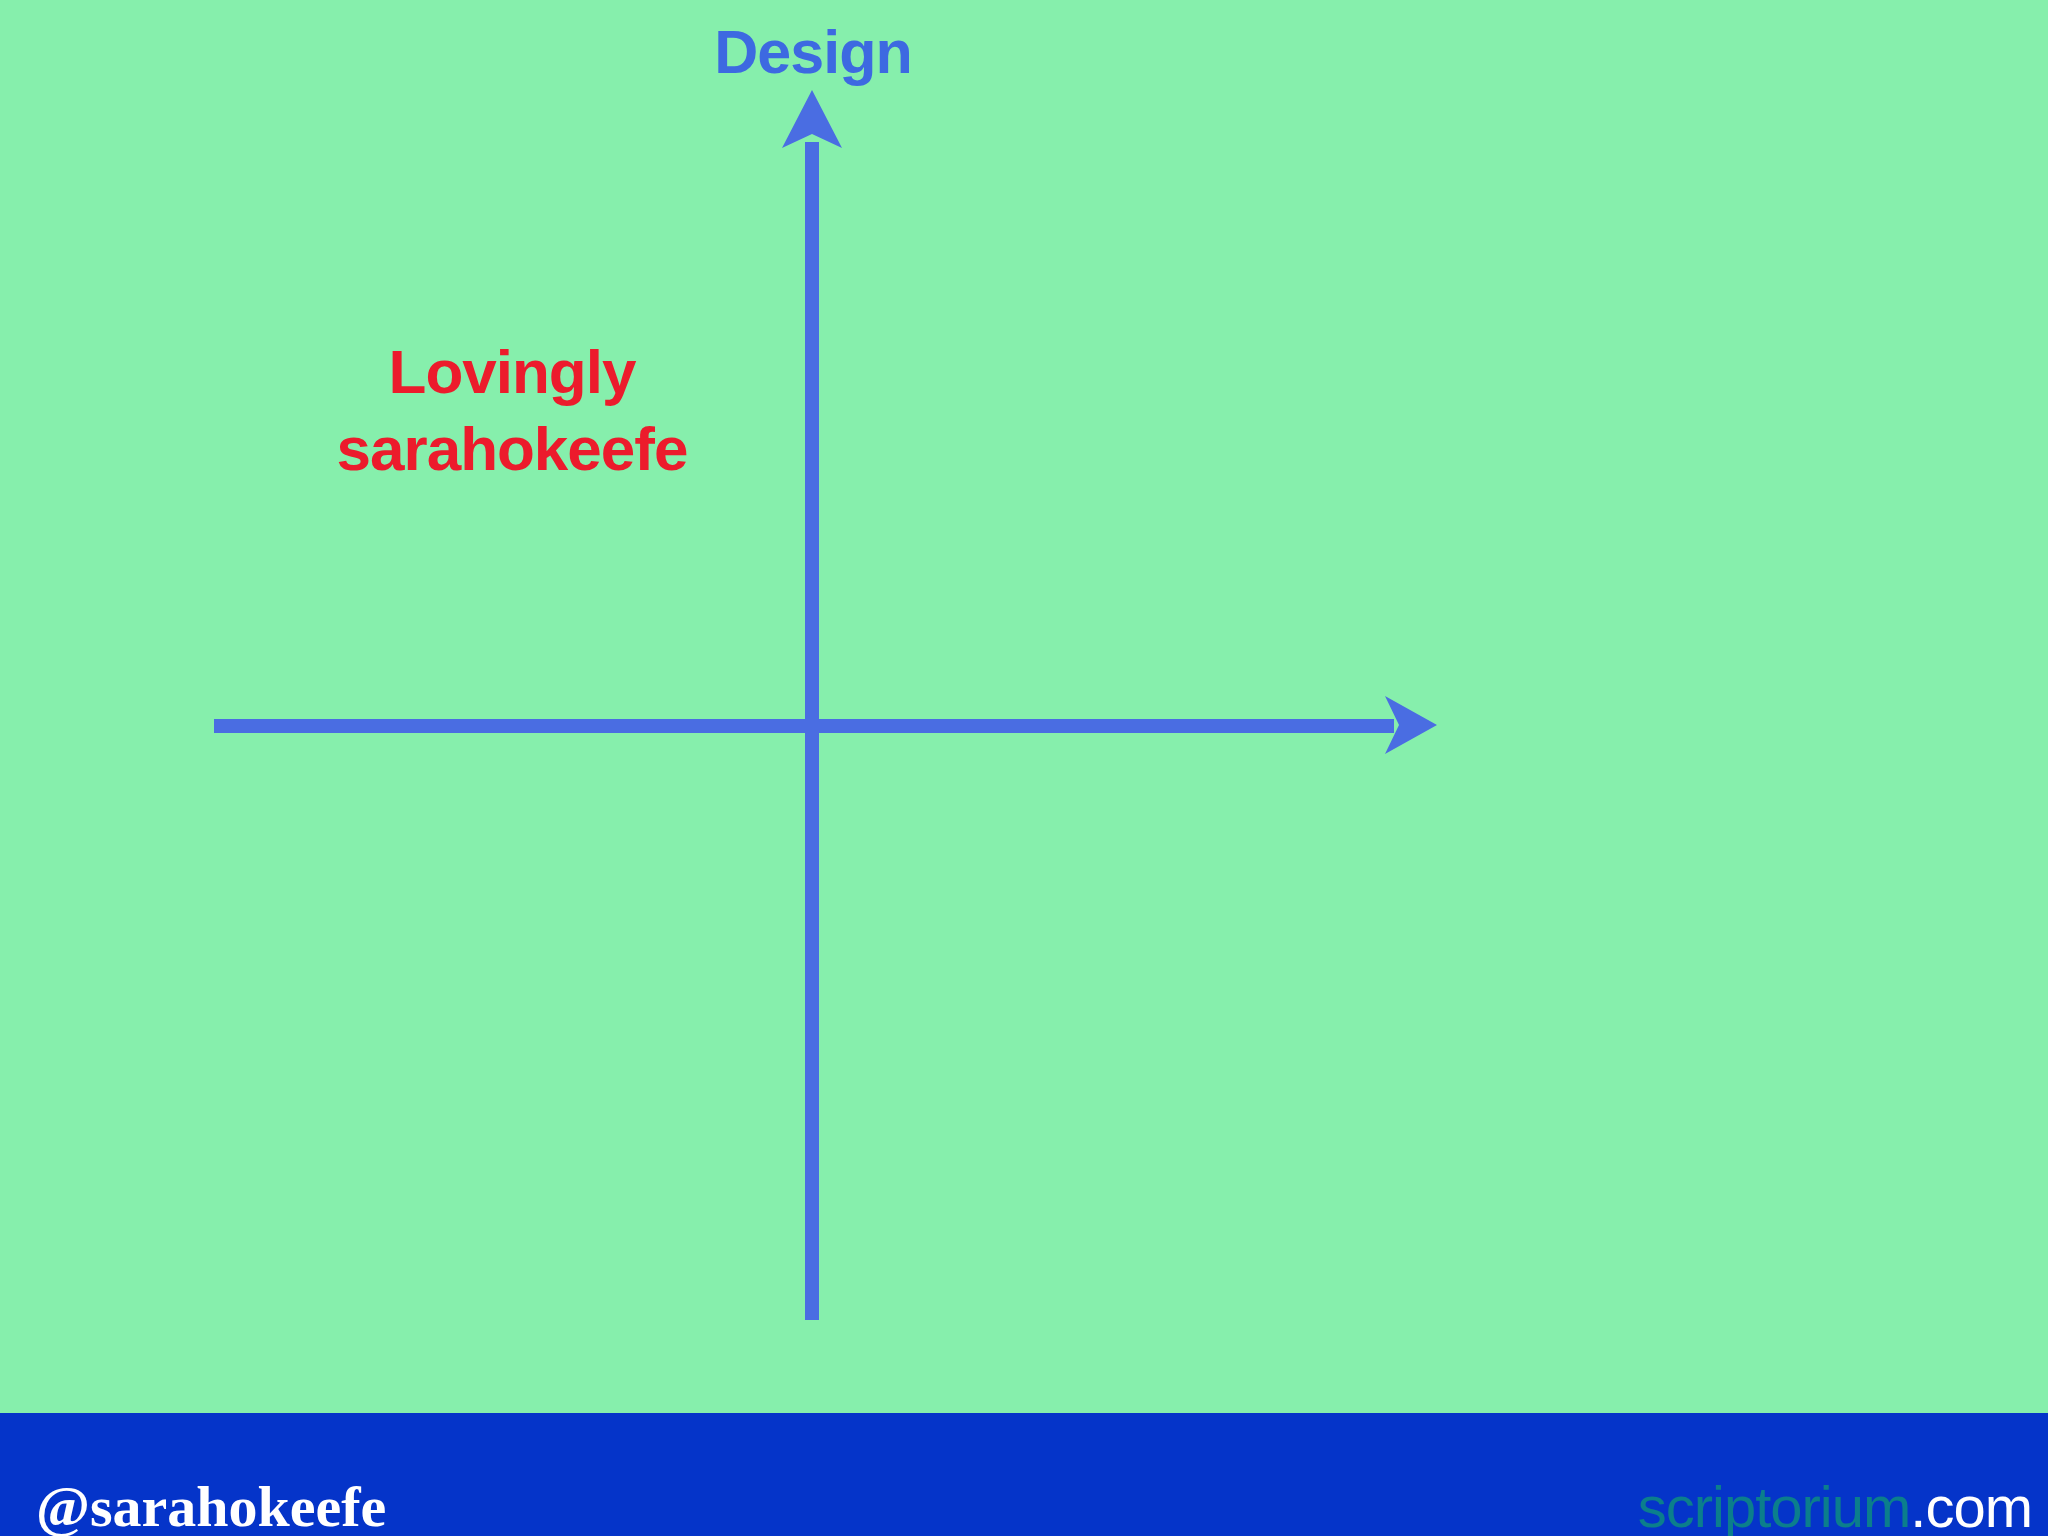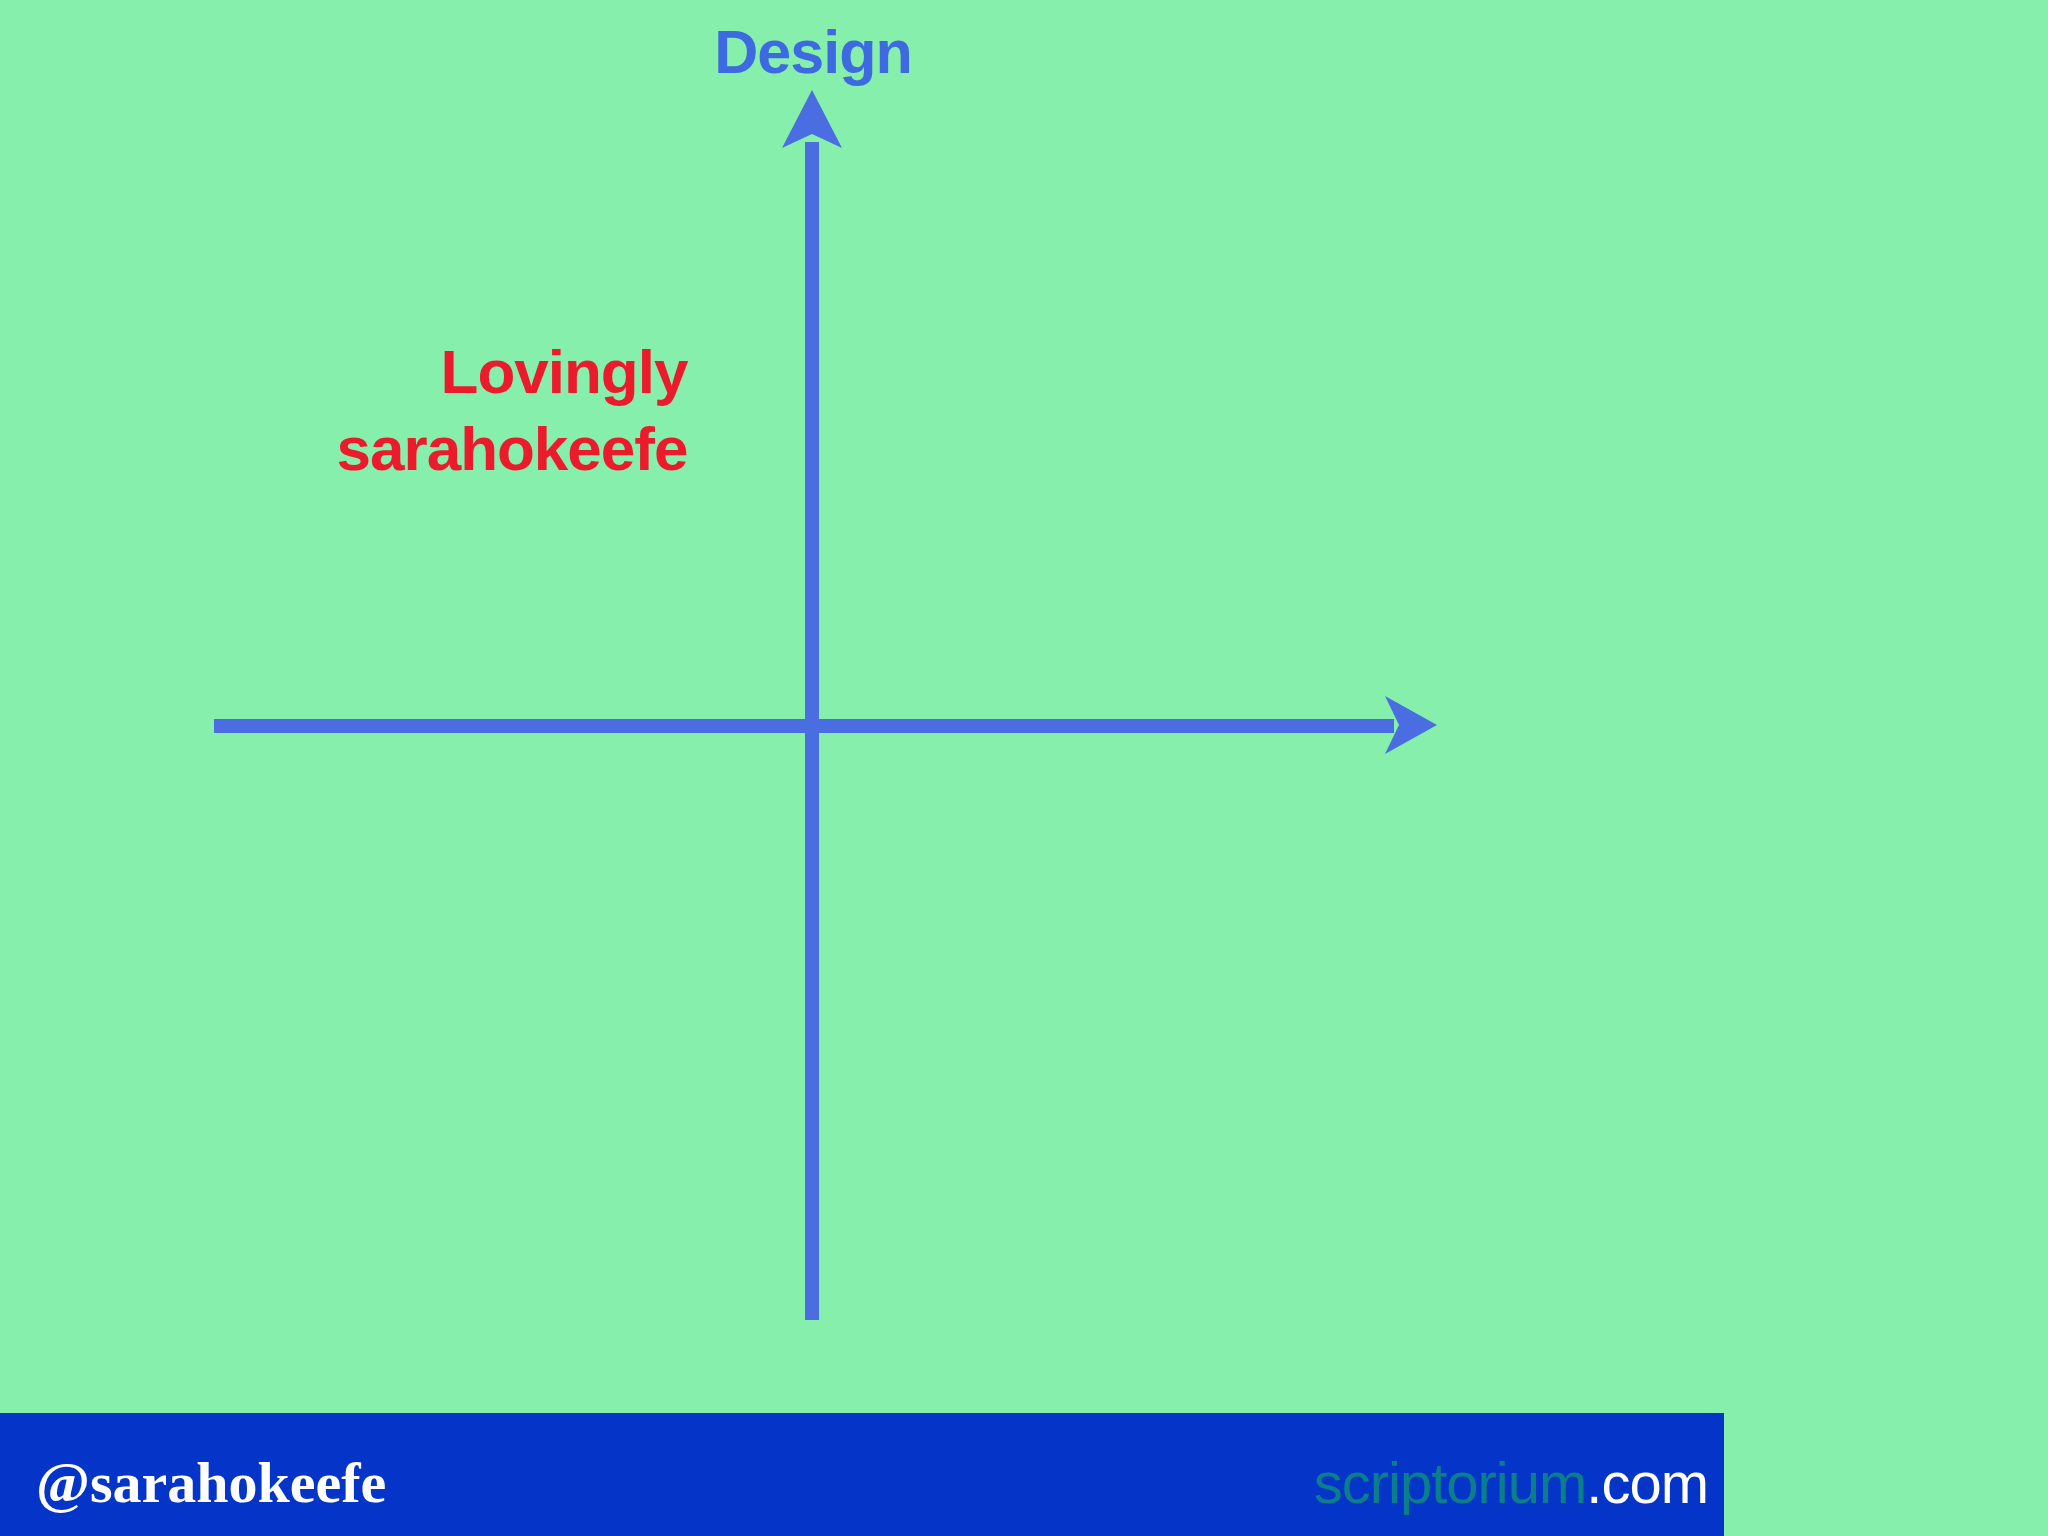--- a/index.html
+++ b/index.html
@@ -44,32 +44,32 @@
   }
   .quadrant-label {
     position: absolute;
     left: 512px;
     top: 334px;
     transform: translateX(-50%);
     color: #ec1b2c;
     font-weight: 700;
     font-size: 62px;
     line-height: 1.24;
-    text-align: right;
+    text-align: center;
     letter-spacing: -1px;
   }
   .footer {
     position: absolute;
     left: 0;
     top: 1413px;
-    width: 1724px;
+    width: 2048px;
     height: 123px;
     background: #0534c9;
     display: flex;
-    align-items: center;
+    align-items: flex-end;
     justify-content: space-between;
     box-sizing: border-box;
     padding: 17px 16px 0 36px;
   }
   .handle {
     color: #ffffff;
     font-family: "Liberation Serif", serif;
     font-weight: 700;
     font-size: 58px;
     line-height: 1;

